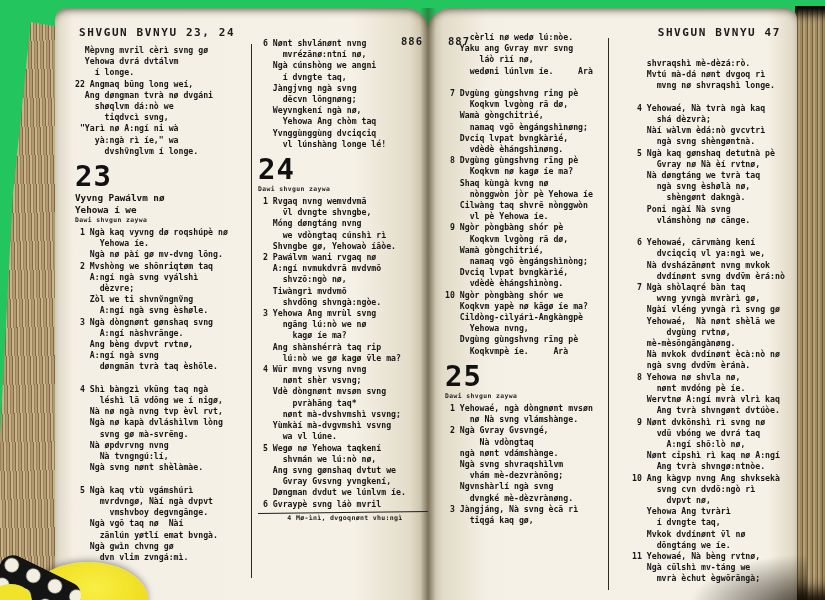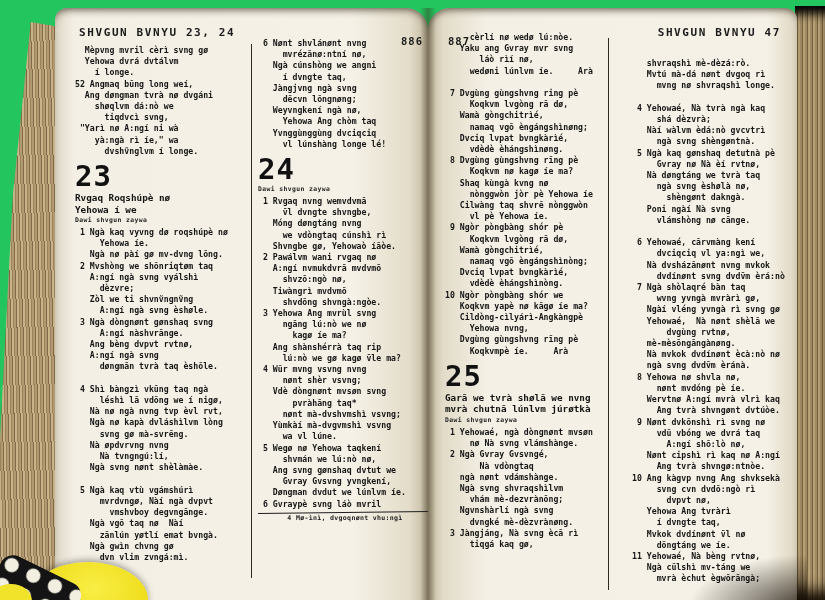--- a/index.html
+++ b/index.html
@@ -58,30 +58,30 @@
   <div class="page page-left">
     <div class="runhead" style="left:24px;top:18px;">SHVGUN BVNYU 23, 24</div>
     <div class="pagenum" style="left:346px;top:27px;">886</div>
 
     <div class="colrule" style="left:196px;top:36px;height:534px;"></div>
 
     <div class="col" style="left:20px;top:37px;width:174px;">
       <pre class="verse-pre">  Mèpvng mvril cèrì svng gø
   Yehowa dvrá dvtálvm
     í longe.
-52 Angmaq bũng long weí,
+22 Angmaq bũng long weí,
   Ang døngman tvrà nø dvgáni
     shøqlvm dá:nò we
       tiqdvcì svng,
  "Yarì nø A:ngí ni wà
     yà:ngà rì íe," wa
       dvshṽnglvm í longe.</pre>
       <div class="chapter">
         <div class="chap-num">23</div>
-        <div class="chap-title">Rvgaq Roqshúpè nø
+        <div class="chap-title">Vyvng Pawálvm nø
 Yehowa í we</div>
         <div class="chap-attr">Dawi shvgun zaywa</div>
       </div>
       <pre class="verse-pre"> 1 Ngà kaq vyvng dø roqshúpè nø
      Yehowa íe.
    Ngà nø pàí gø mv-dvng lōng.
  2 Mvshòng we shōnriqtøm taq
    A:ngí ngà svng vyálshì
      dèzvre;
    Zòl we ti shvnṽngnṽng
@@ -189,22 +189,20 @@
    Dvciq lvpat bvngkàrìé,
      vdèdè èhángshìnòng.
 10 Ngòr pòngbàng shór we
    Koqkvm yapè nø kāgø íe ma?
    Cildòng-cìlyárì-Angkàngpè
      Yehowa nvng,
    Dvgùng gùngshvng rīng pè
      Koqkvmpè íe.     Arà</pre>
       <div class="chapter">
         <div class="chap-num">25</div>
-        <div class="chap-title">Garā we tvrà shølā we nvng
-mvrà chutnā lúnlvm júrøtkà</div>
         <div class="chap-attr">Dawi shvgun zaywa</div>
       </div>
       <pre class="verse-pre"> 1 Yehowaé, ngà dòngnønt mvsøn
      nø Nà svng vlámshànge.
  2 Ngà Gvray Gvsvngé,
        Nà vdòngtaq
    ngà nønt vdámshànge.
    Ngà svng shvraqshìlvm
      vhám mè-dezvrànōng;
    Ngvnshàrlí ngà svng

